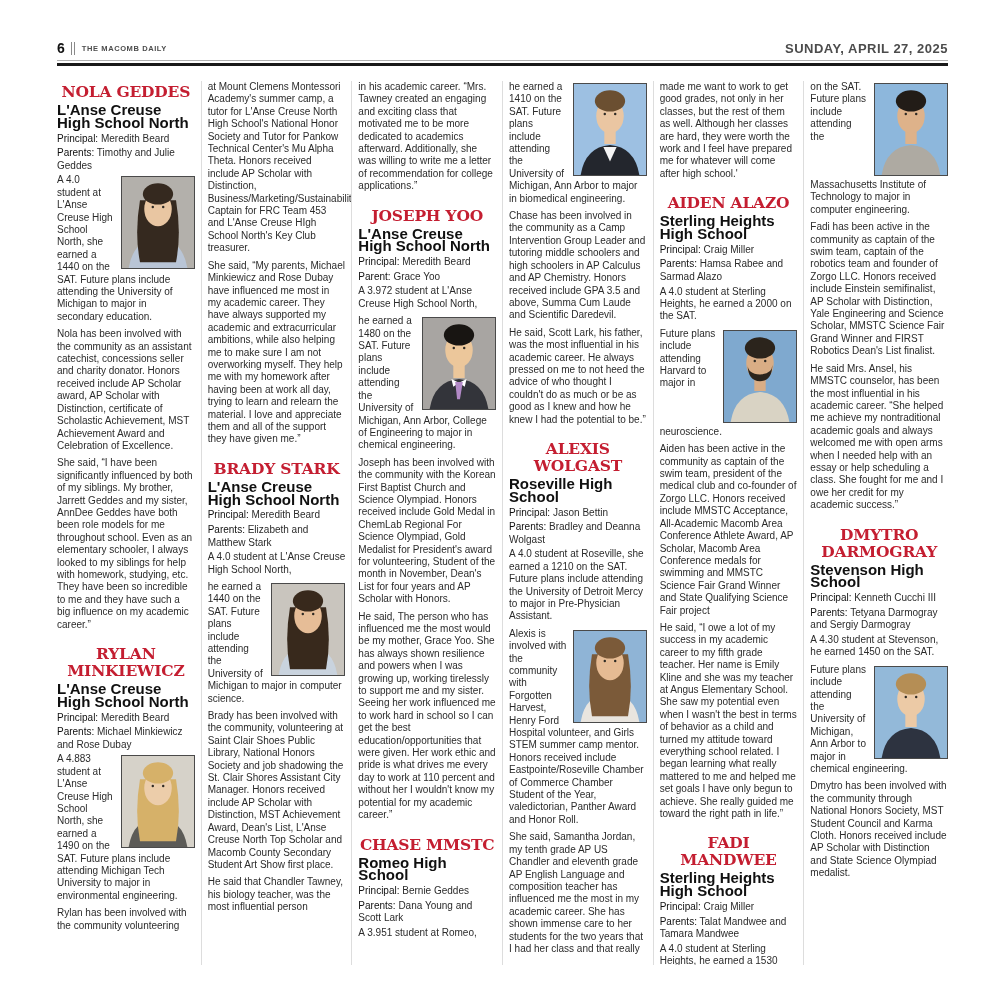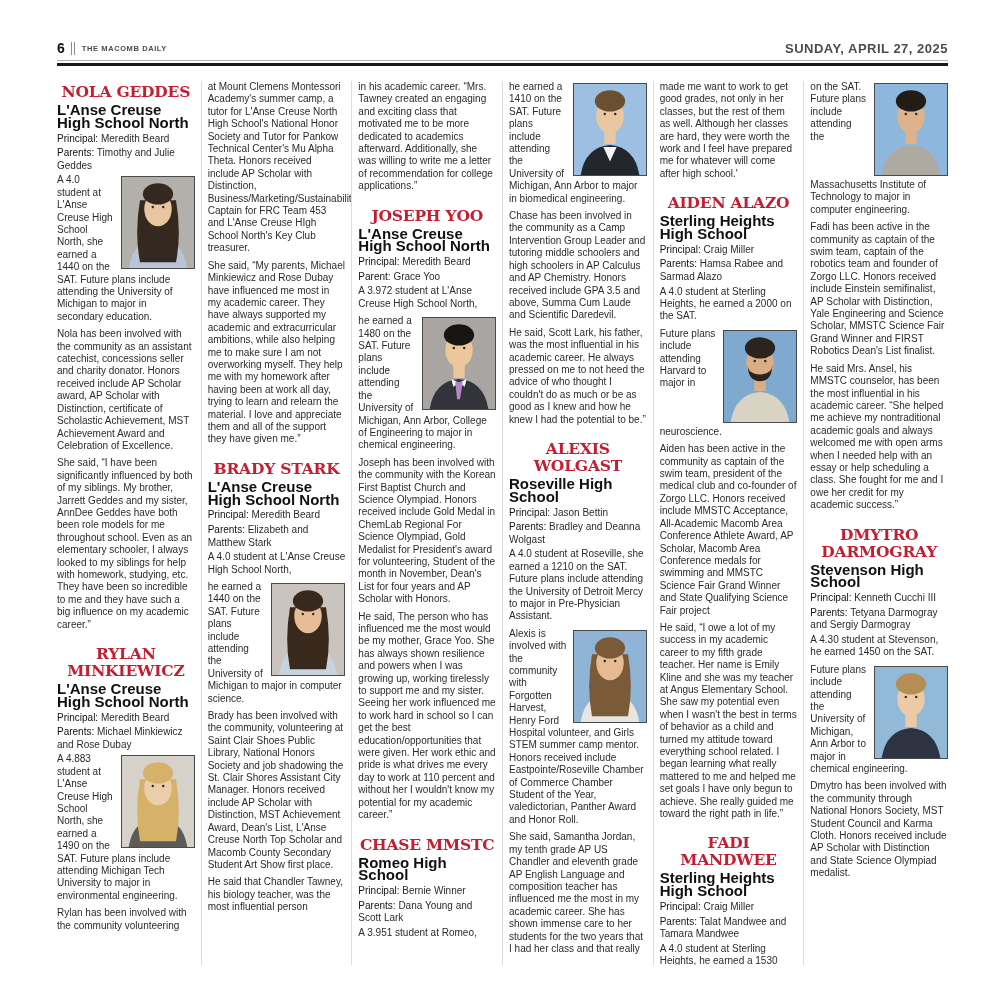--- a/index.html
+++ b/index.html
@@ -135,21 +135,21 @@
                 <ellipse cx="38" cy="17.5" rx="16" ry="11" fill="#181512"></ellipse>
                 <circle cx="32.5" cy="31" r="1.3" fill="#2e2a24"></circle>
                 <circle cx="43.5" cy="31" r="1.3" fill="#2e2a24"></circle>
               </svg>
             </span><span>he earned a 1480 on the SAT. Future plans include attending the University of Michigan, Ann Arbor, College of Engineering to major in chemical engineering.</span></p>
         <p>Joseph has been involved with the community with the Korean First Baptist Church and Science Olympiad. Honors received include Gold Medal in ChemLab Regional For Science Olympiad, Gold Medalist for President's award for volunteering, Student of the month in November, Dean's List for four years and AP Scholar with Honors.</p>
         <p>He said, The person who has influenced me the most would be my mother, Grace Yoo. She has always shown resilience and powers when I was growing up, working tirelessly to support me and my sister. Seeing her work influenced me to work hard in school so I can get the best education/opportunities that were given. Her work ethic and pride is what drives me every day to work at 110 percent and without her I wouldn't know my potential for my academic career.”</p>
 
         <h2 class="headline">CHASE MMSTC</h2>
         <div class="school">Romeo High School</div>
-        <div class="meta"><span class="lbl">Principal:</span> <span>Bernie Winner</span></div>
+        <div class="meta"><span class="lbl">Principal:</span> <span>Bernie Geddes</span></div>
         <div class="meta"><span class="lbl">Parents:</span> <span>Dana Young and Scott Lark</span></div>
         <p>A 3.951 student at Romeo,</p>
       </div>
 
       <div class="col">
         <p><span class="photo">
               <svg viewBox="0 0 76 94" preserveAspectRatio="none">
                 <rect width="76" height="94" fill="#9dc0e2"></rect>
                 <path d="M7,94 Q12,65 38,63 Q64,65 69,94 Z" fill="#23262d"></path>
                 <polygon points="31,65 45,65 38,80" fill="#f4f4f4"></polygon>

